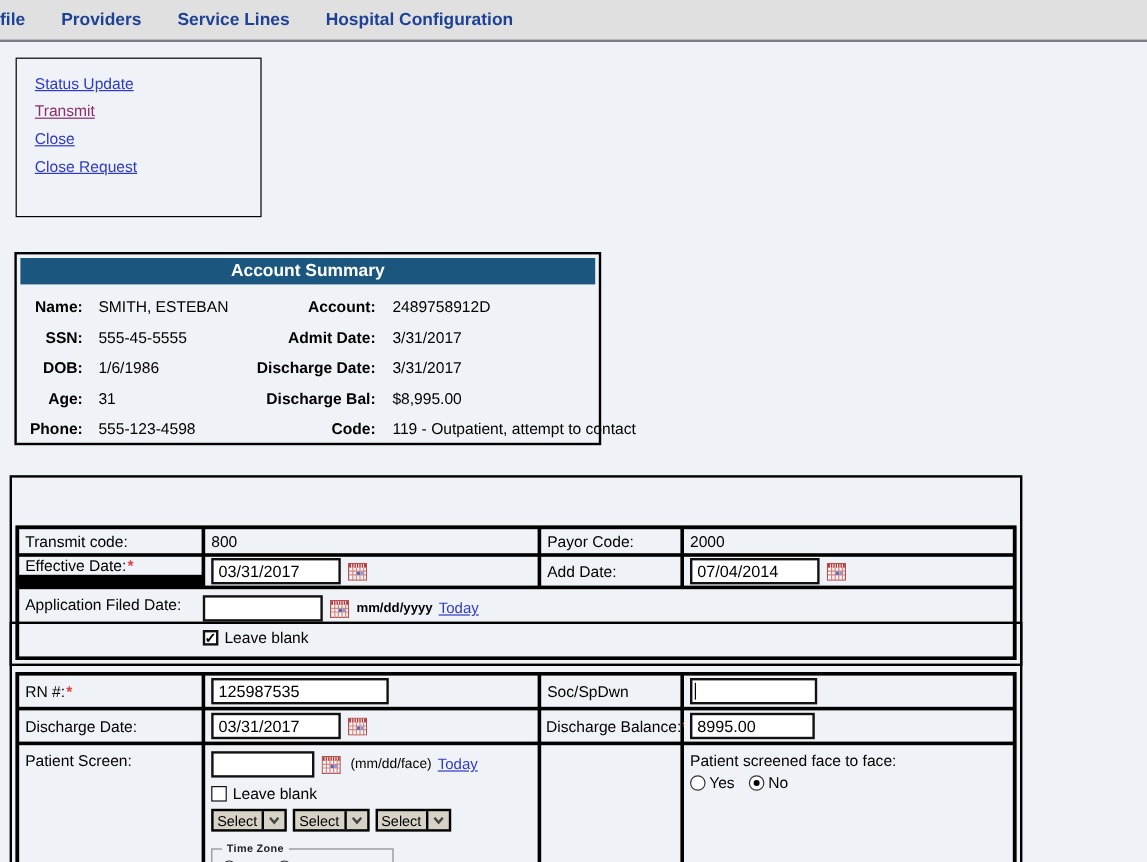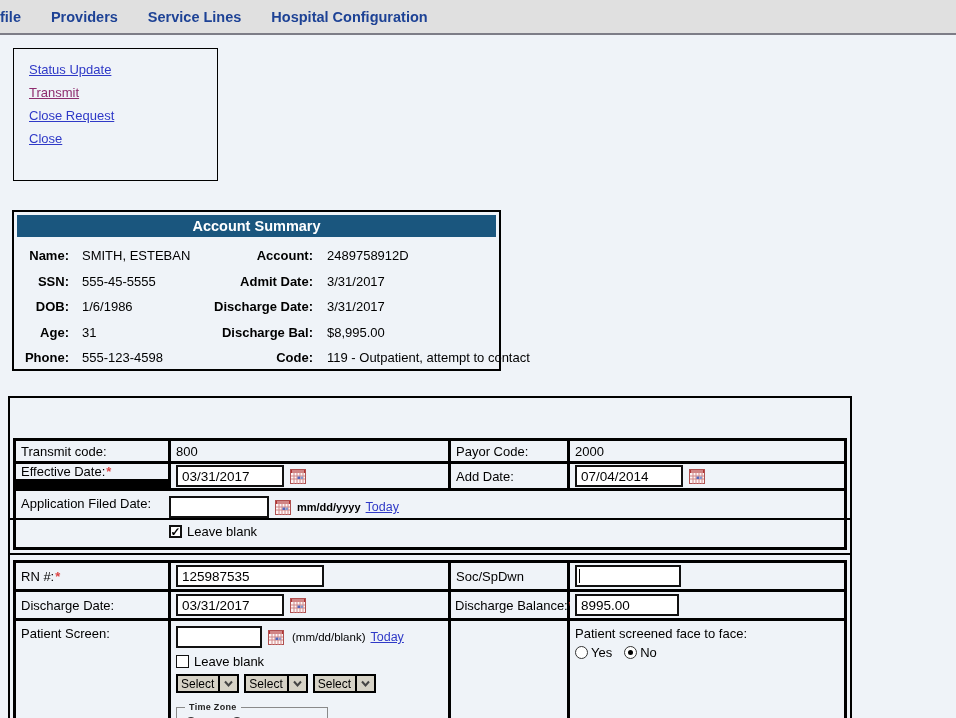--- a/index.html
+++ b/index.html
@@ -81,22 +81,22 @@
   <span class="nav-item">file</span>
   <span class="nav-item">Providers</span>
   <span class="nav-item">Service Lines</span>
   <span class="nav-item">Hospital Configuration</span>
 </div>
 
 <div class="choices-box">
   <div class="choices-links">
     <a>Status Update</a>
     <a class="visited">Transmit</a>
+    <a>Close</a>
     <a>Close Request</a>
-    <a>Close</a>
   </div>
 </div>
 
 <div class="acct-box">
   <div class="box-hdr">Account Summary</div>
   <div class="as-rows">
     <div class="as-row">
       <span class="as-l">Name:</span>
       <span class="as-v">SMITH, ESTEBAN</span>
       <span class="as-l">Account:</span>
@@ -245,21 +245,21 @@
       <div style="display:flex; align-items:center">
         <input class="txt" style="width: 86px;" value="">
         <svg class="cal" width="16" height="15" viewBox="0 0 16 15">
           <rect x="0.5" y="0.5" width="15" height="14" fill="#fdf4f4" stroke="#b05050"></rect>
           <rect x="1" y="1" width="14" height="3" fill="#b23434"></rect>
           <path d="M3 1v3 M5 1v3 M7 1v3 M9 1v3 M11 1v3 M13 1v3" stroke="#fff" stroke-width="0.8"></path>
           <path d="M1 7h14 M1 10h14 M4 4v11 M7 4v11 M10 4v11 M13 4v11" stroke="#d08888" stroke-width="1"></path>
           <rect x="7.5" y="7.5" width="2.5" height="2.5" fill="#5566bb"></rect>
           <rect x="10.5" y="7.5" width="2.5" height="2.5" fill="#8898cc"></rect>
         </svg>
-        <span class="hint-n">(mm/dd/blank)</span>
+        <span class="hint-n">(mm/dd/face)</span>
         <a class="today">Today</a>
       </div>
       <div class="cb-row">
         <span class="cb unchecked"></span>
         <span>Leave blank</span>
       </div>
       <div class="sel-row">
         <span class="sel">
           <span class="sel-text">Select</span>
           <span class="sel-btn">

